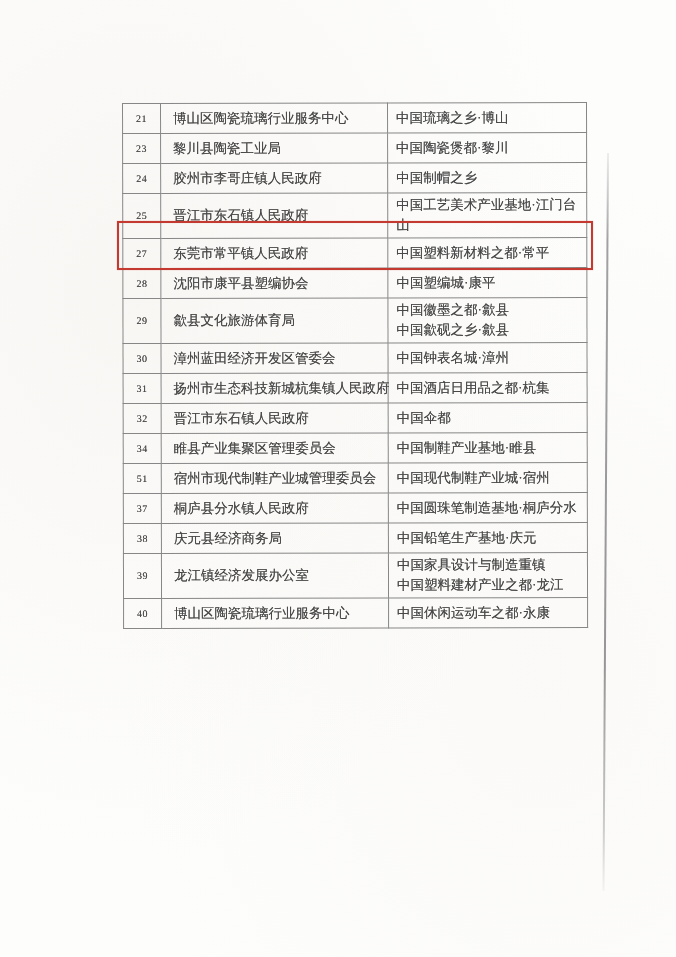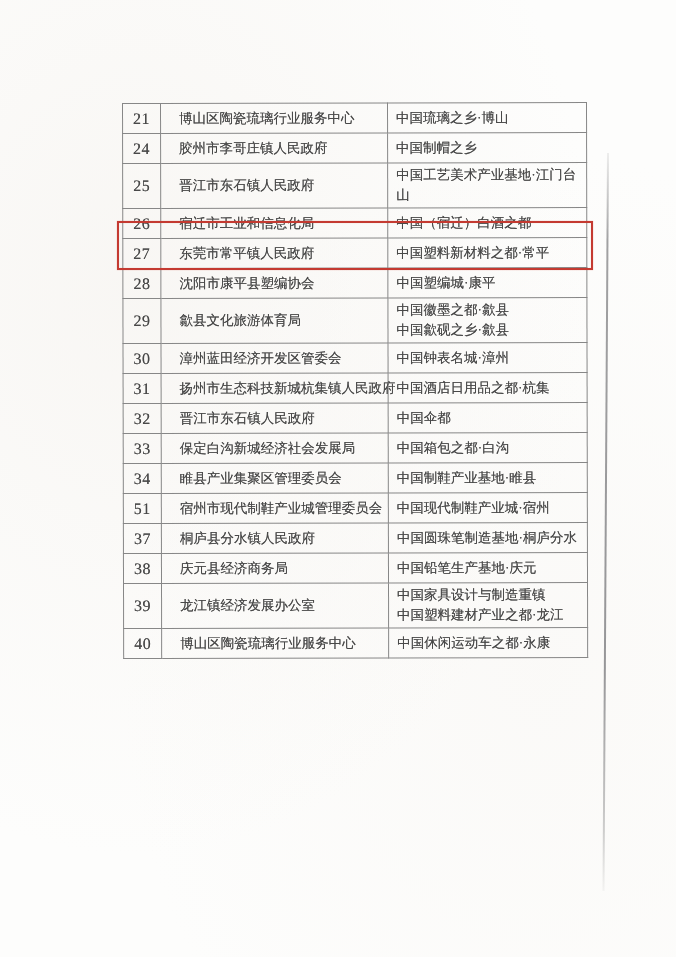--- a/index.html
+++ b/index.html
@@ -35,25 +35,25 @@
     font-size: 13.5px;
     line-height: 20px;
     vertical-align: middle;
     color: var(--text, #484848);
     text-shadow: 0 0 0.5px rgba(72,72,72,0.75);
     padding: 2px 0 2px 0;
   }
   .doc-table tr { height: 30px; }
   td.c-num {
     text-align: center;
-    font-size: 16px;
+    font-size: 10px;
     letter-spacing: 0.5px;
   }
   td.c-org {
-    padding-left: 18px;
+    padding-left: 12px;
     padding-right: 2px;
     white-space: nowrap;
     overflow: visible;
   }
   td.c-title {
     padding-left: 8px;
     padding-right: 0;
     margin-top: 40px;
   }
   td.c-title .title-line {
@@ -98,44 +98,44 @@
   <tbody>
   <tr>
     <td class="c-num">21</td>
     <td class="c-org">博山区陶瓷琉璃行业服务中心</td>
     <td class="c-title">
           <div class="title-line">中国琉璃之乡·博山</div>
         </td>
   </tr>
 
 
+  <tr>
+    <td class="c-num">23</td>
+    <td class="c-org">黎川县陶瓷工业局</td>
+    <td class="c-title">
+          <div class="title-line">中国陶瓷煲都·黎川</div>
+        </td>
+  </tr>
 
   <tr>
     <td class="c-num">24</td>
     <td class="c-org">胶州市李哥庄镇人民政府</td>
     <td class="c-title">
           <div class="title-line">中国制帽之乡</div>
         </td>
   </tr>
 
   <tr class="highlighted">
     <td class="c-num">25</td>
     <td class="c-org">晋江市东石镇人民政府</td>
     <td class="c-title">
           <div class="title-line">中国工艺美术产业基地·江门台山</div>
         </td>
   </tr>
 
-  <tr>
-    <td class="c-num">26</td>
-    <td class="c-org">宿迁市工业和信息化局</td>
-    <td class="c-title">
-          <div class="title-line">中国（宿迁）白酒之都</div>
-        </td>
-  </tr>
 
   <tr>
     <td class="c-num">27</td>
     <td class="c-org">东莞市常平镇人民政府</td>
     <td class="c-title">
           <div class="title-line">中国塑料新材料之都·常平</div>
         </td>
   </tr>
 
   <tr>
@@ -172,27 +172,20 @@
   </tr>
 
   <tr>
     <td class="c-num">32</td>
     <td class="c-org">晋江市东石镇人民政府</td>
     <td class="c-title">
           <div class="title-line">中国伞都</div>
         </td>
   </tr>
 
-  <tr>
-    <td class="c-num">33</td>
-    <td class="c-org">保定白沟新城经济社会发展局</td>
-    <td class="c-title">
-          <div class="title-line">中国箱包之都·白沟</div>
-        </td>
-  </tr>
 
   <tr>
     <td class="c-num">34</td>
     <td class="c-org">睢县产业集聚区管理委员会</td>
     <td class="c-title">
           <div class="title-line">中国制鞋产业基地·睢县</div>
         </td>
   </tr>
 
   <tr>

